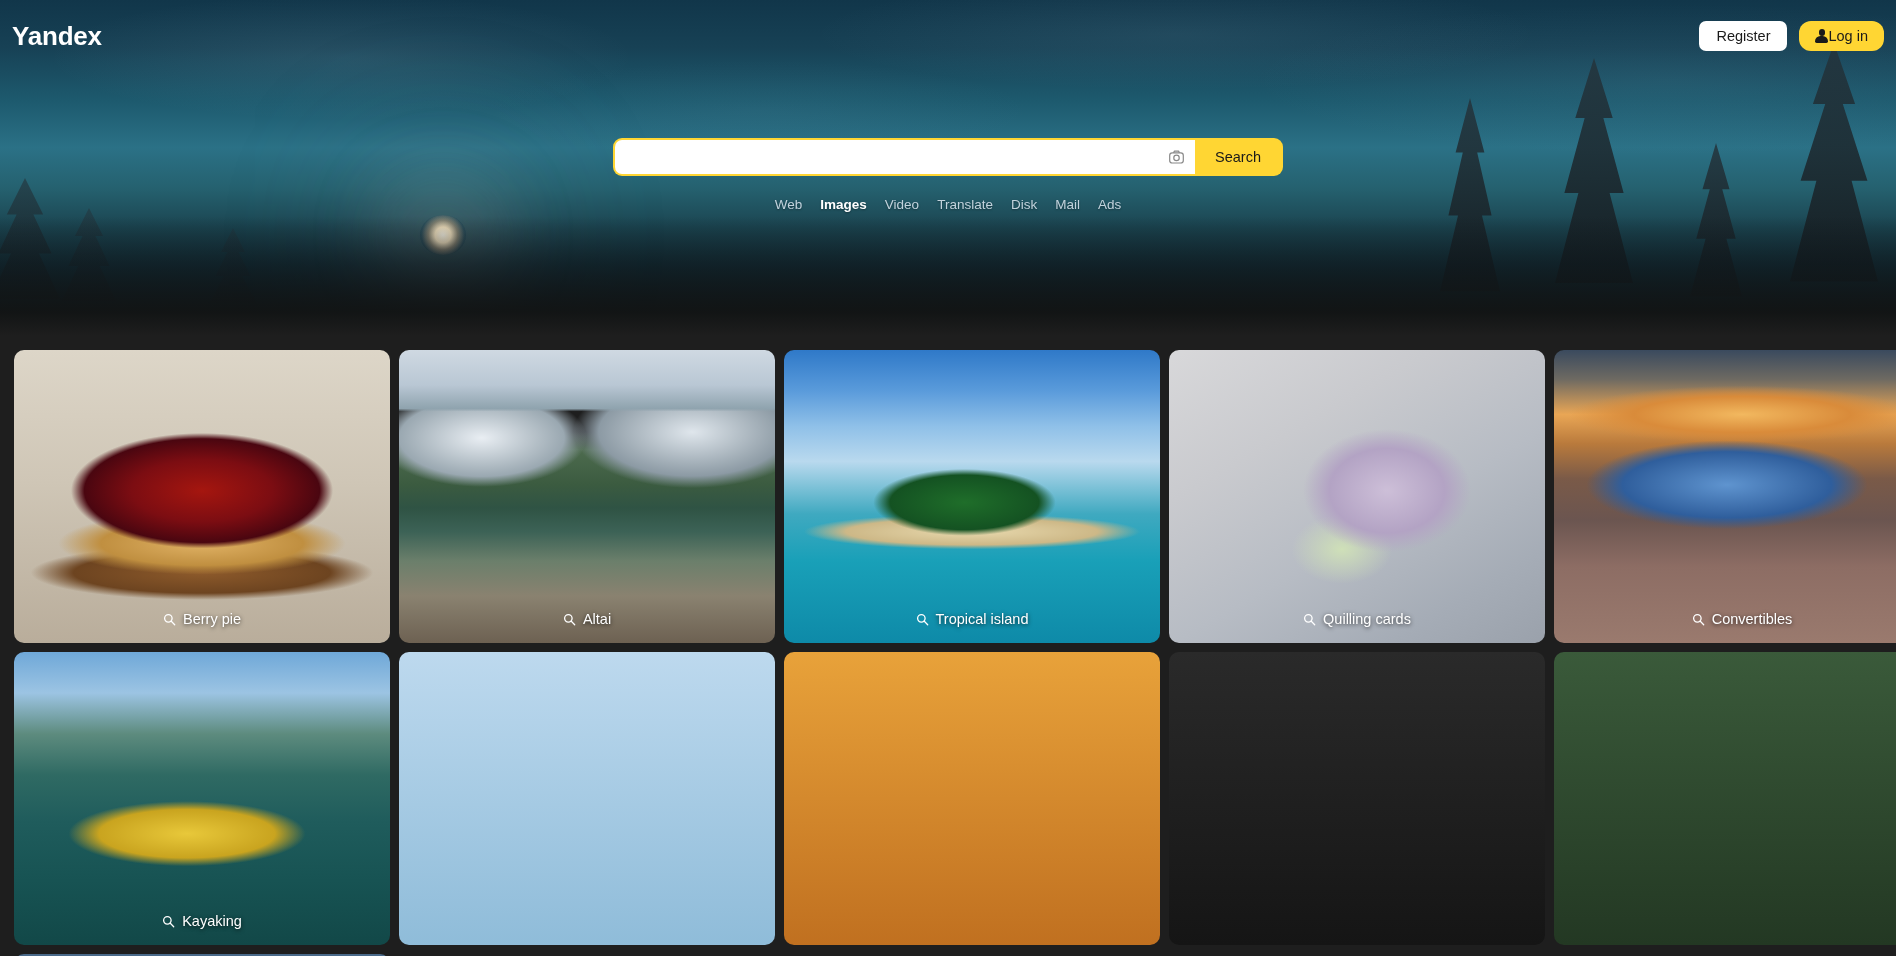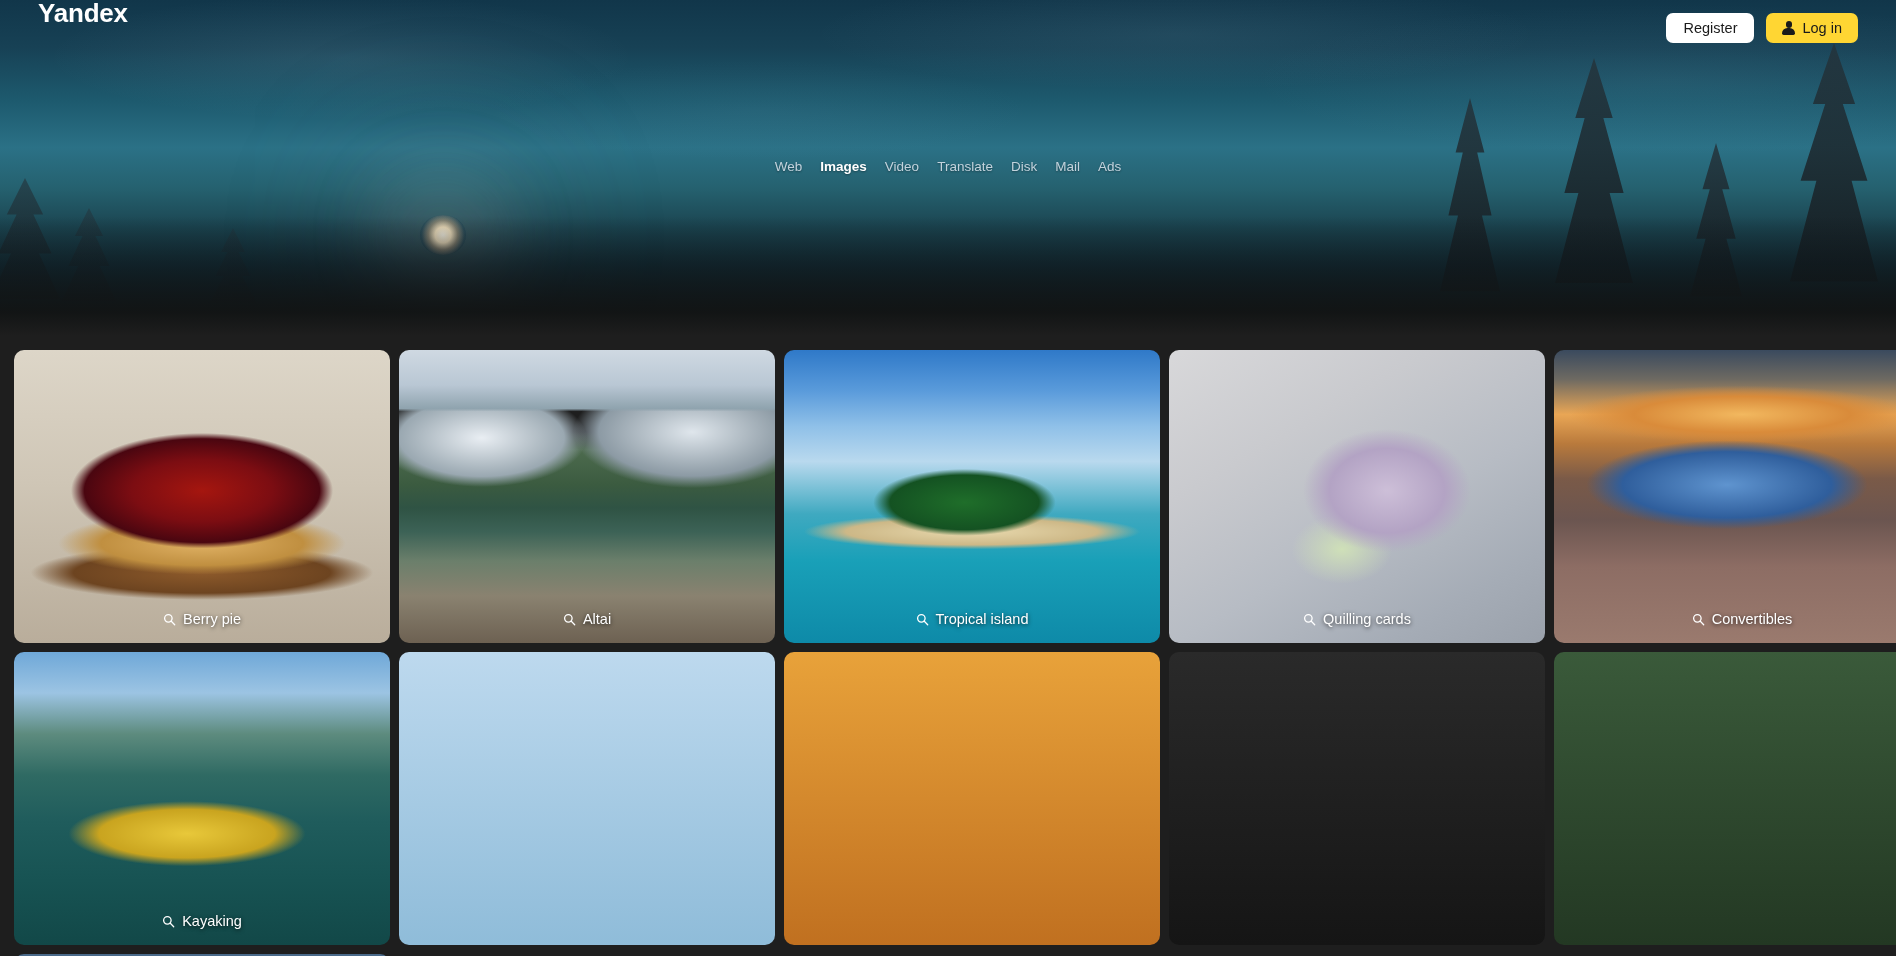--- a/index.html
+++ b/index.html
@@ -62,38 +62,38 @@
      clip-path: polygon(50% 0%, 74% 23%, 60% 23%, 88% 52%, 70% 52%, 100% 90%, 0% 90%, 30% 52%, 12% 52%, 40% 23%, 26% 23%); }
   .tree.l1 { left: -10px; width: 70px; height: 130px; opacity: .75;
      clip-path: polygon(50% 0%, 76% 28%, 62% 28%, 88% 58%, 70% 58%, 100% 93%, 0% 93%, 30% 58%, 12% 58%, 38% 28%, 24% 28%); }
   .tree.l2 { left: 62px; width: 54px; height: 100px; opacity: .62;
      clip-path: polygon(50% 0%, 76% 28%, 62% 28%, 88% 58%, 70% 58%, 100% 93%, 0% 93%, 30% 58%, 12% 58%, 38% 28%, 24% 28%); }
   .tree.l3 { left: 210px; width: 46px; height: 80px; opacity: .5;
      clip-path: polygon(50% 0%, 76% 30%, 62% 30%, 88% 60%, 70% 60%, 100% 93%, 0% 93%, 30% 60%, 12% 60%, 38% 30%, 24% 30%); }
 
   
   .topbar {
-    position: absolute; top: 0; left: 0; right: 0; height: 56px;
-    display: flex; justify-content: space-between;
-    padding: 0 38px; z-index: 5;
+    position: absolute; top: 8px; left: 0; right: 0; height: 56px;
+    display: flex; align-items: center; justify-content: space-between;
+    padding: 0 12px; z-index: 5;
   }
   .logo {
     color: #fff; font-size: 26px; font-weight: 700; letter-spacing: -0.2px;
     line-height: 1; user-select: none;
   }
   .topbar-right { display: flex; align-items: center; gap: 12px; }
   .btn-register {
     background: #fff; color: #1a1a1a; border: none; border-radius: 7px;
     font-size: 14.5px; font-family: "Liberation Sans", sans-serif;
     padding: 8px 17px; cursor: pointer; line-height: 1;
   }
   .btn-login {
-    background: #ffd633; color: #1a1a1a; border: none; border-radius: 7px;
+    background: #ffd633; color: #1a1a1a; border: none; border-radius: 12px;
     font-size: 14.5px; font-family: "Liberation Sans", sans-serif;
-    padding: 8px 16px; cursor: pointer; display: flex; align-items: center; gap: 7px;
+    padding: 8px 16px; cursor: pointer; display: flex; align-items: center; 
     line-height: 1;
   }
   .user-glyph { display: inline-block; width: 13px; height: 14px; position: relative; }
   .user-glyph::before {
     content: ""; position: absolute; top: 0; left: 3.2px;
     width: 6.6px; height: 6.6px; border-radius: 50%; background: #1a1a1a;
   }
   .user-glyph::after {
     content: ""; position: absolute; bottom: 0.5px; left: 0;
     width: 13px; height: 6.6px; border-radius: 6.5px 6.5px 2px 2px; background: #1a1a1a;
@@ -257,20 +257,33 @@
     <div class="topbar-right">
       <button class="btn-register">Register</button>
       <button class="btn-login">
         <span class="user-glyph"></span>
         <span>Log in</span>
       </button>
     </div>
   </div>
 
   <div class="search-zone">
+    <div class="search-row">
+      <div class="search-field">
+        <input class="search-input" type="text" placeholder="" style="">
+        <span class="camera-icon">
+          <svg width="17" height="17" viewBox="0 0 20 20" fill="none" stroke="#888" stroke-width="1.4">
+            <rect x="2" y="4.5" width="16" height="12" rx="3"></rect>
+            <circle cx="10" cy="10.5" r="3.2"></circle>
+            <path d="M6.5 4.5 L7.6 2.5 L12.4 2.5 L13.5 4.5" stroke-linejoin="round"></path>
+          </svg>
+        </span>
+      </div>
+      <button class="btn-search">Search</button>
+    </div>
 
     <div class="nav-links">
       <a class="nav-link" href="#">Web</a>
       <a class="nav-link active" href="#">Images</a>
       <a class="nav-link" href="#">Video</a>
       <a class="nav-link" href="#">Translate</a>
       <a class="nav-link" href="#">Disk</a>
       <a class="nav-link" href="#">Mail</a>
       <a class="nav-link" href="#">Ads</a>
     </div>

